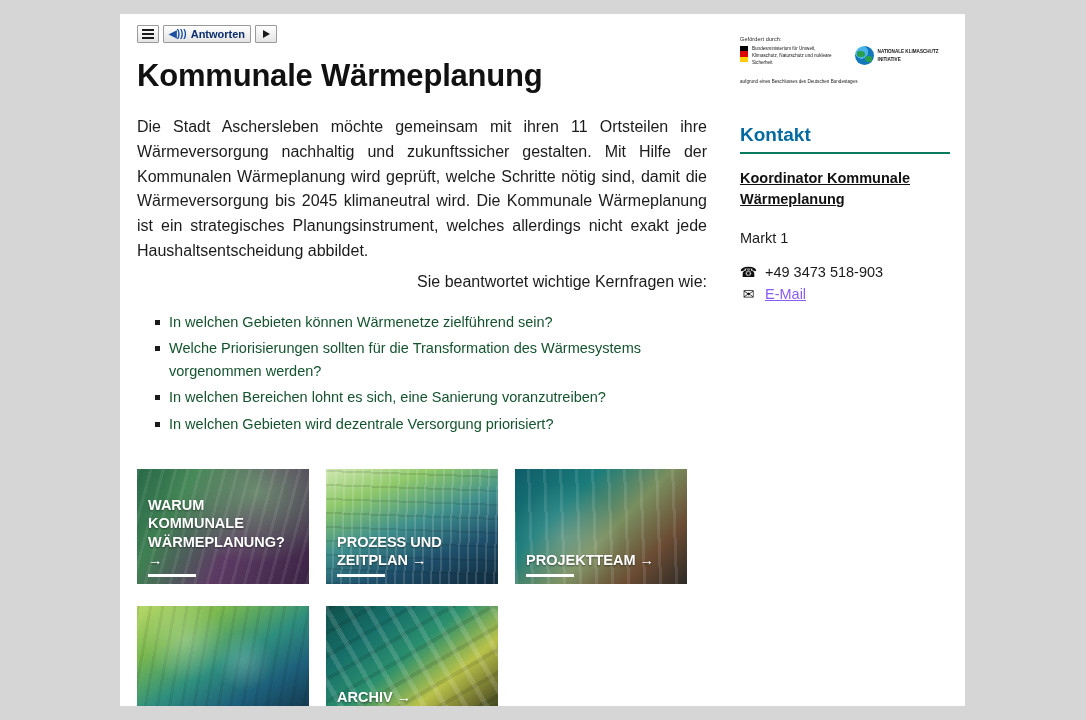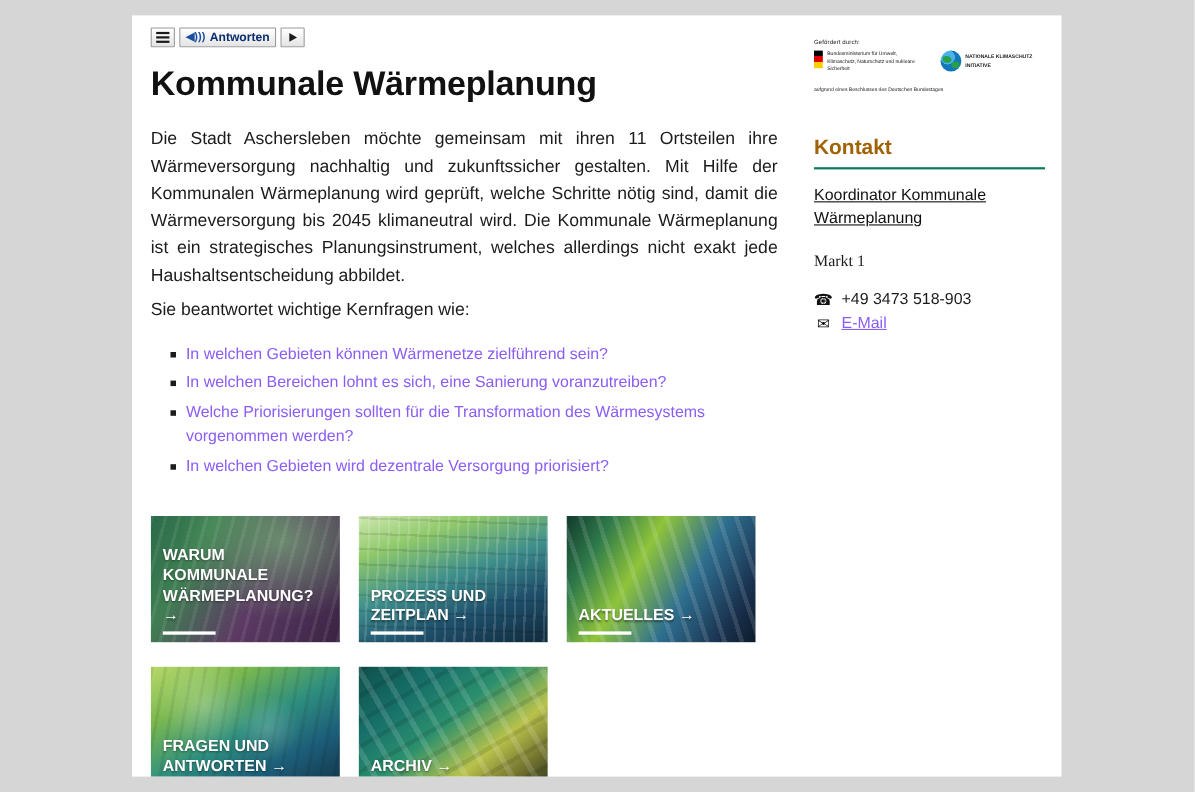--- a/index.html
+++ b/index.html
@@ -99,31 +99,31 @@
     color: #111;
   }
 
   p.intro, p.sub {
     font-size: 16px;
     line-height: 1.55;
     color: #1b1b1b;
     margin: 0;
     text-align: justify;
   }
-  p.sub { margin-top: 6px; text-align: left; }
+  p.sub { margin-top: 6px; text-align: right; }
 
   ul.kernfragen {
     margin: 16px 0 0 0;
     padding: 0 0 0 18px;
     list-style: none;
   }
   ul.kernfragen li {
     font-size: 14.5px;
     line-height: 1.55;
-    color: #8b5cf6;
+    color: #14532d;
     position: relative;
     padding-left: 14px;
     margin-bottom: 4px;
   }
   ul.kernfragen li::before {
     content: "";
     position: absolute;
     left: 0;
     top: 9px;
     width: 5px;
@@ -315,44 +315,43 @@
   }
   .funded-note {
     margin-top: 12px;
     font-size: 4.6px;
     line-height: 1.5;
     color: #1b1b1b;
   }
 
   h2.kontakt {
     font-size: 19px;
-    color: #a16207;
+    color: #0369a1;
     margin: 38px 0 6px 0;
     font-weight: bold;
   }
   .kontakt-rule {
     height: 2px;
     background: #0a7a5e;
     width: 210px;
     margin-bottom: 14px;
   }
   a.koordinator {
     font-size: 14.5px;
-    font-weight: normal;
+    font-weight: bold;
     color: #111;
     line-height: 1.5;
     text-decoration: underline;
     display: block;
   }
   .addr {
     margin-top: 16px;
     font-size: 14.5px;
     line-height: 1.55;
     color: #1b1b1b;
-    font-family: Liberation Serif, serif;
   }
   .contact-line {
     display: flex;
     align-items: center;
     gap: 8px;
     margin-top: 14px;
     font-size: 14.5px;
     color: #1b1b1b;
   }
   .contact-line.email { margin-top: 6px; }
@@ -391,45 +390,44 @@
         </div>
       </div>
 
       <h1 class="title">Kommunale Wärmeplanung</h1>
 
       <p class="intro">Die Stadt Aschersleben möchte gemeinsam mit ihren 11 Ortsteilen ihre Wärmeversorgung nachhaltig und zukunftssicher gestalten. Mit Hilfe der Kommunalen Wärmeplanung wird geprüft, welche Schritte nötig sind, damit die Wärmeversorgung bis 2045 klimaneutral wird. Die Kommunale Wärmeplanung ist ein strategisches Planungsinstrument, welches allerdings nicht exakt jede Haushaltsentscheidung abbildet.</p>
       <p class="sub">Sie beantwortet wichtige Kernfragen wie:</p>
 
       <ul class="kernfragen">
         <li>In welchen Gebieten können Wärmenetze zielführend sein?</li>
+        <li>Welche Priorisierungen sollten für die Transformation des Wärmesystems vorgenommen werden?</li>
         <li>In welchen Bereichen lohnt es sich, eine Sanierung voranzutreiben?</li>
-        <li>Welche Priorisierungen sollten für die Transformation des Wärmesystems vorgenommen werden?</li>
         <li>In welchen Gebieten wird dezentrale Versorgung priorisiert?</li>
       </ul>
     </div>
 
     <div class="tiles">
       <div class="tile">
         <div class="overlay bg1"></div>
         <div class="tlabel"><span>Warum kommunale Wärmeplanung?</span> <span class="arrow">→</span></div>
         <div class="uline"></div>
       </div>
       <div class="tile">
         <div class="overlay bg2"></div>
         <div class="tlabel"><span>Prozess und Zeitplan</span> <span class="arrow">→</span></div>
         <div class="uline"></div>
       </div>
       <div class="tile">
-        <div class="overlay bg4"></div>
-        <div class="tlabel"><span>Aktuelles</span> <span class="arrow">→</span></div>
+        <div class="overlay bg3"></div>
+        <div class="tlabel"><span>Projektteam</span> <span class="arrow">→</span></div>
         <div class="uline"></div>
       </div>
       <div class="tile">
         <div class="overlay bg5"></div>
-        <div class="tlabel"><span>Fragen und Antworten</span> <span class="arrow">→</span></div>
         <div class="uline"></div>
       </div>
       <div class="tile">
         <div class="overlay bg6"></div>
         <div class="tlabel"><span>Archiv</span> <span class="arrow">→</span></div>
         <div class="uline"></div>
       </div>
     </div>
 
     <div class="right-col">

